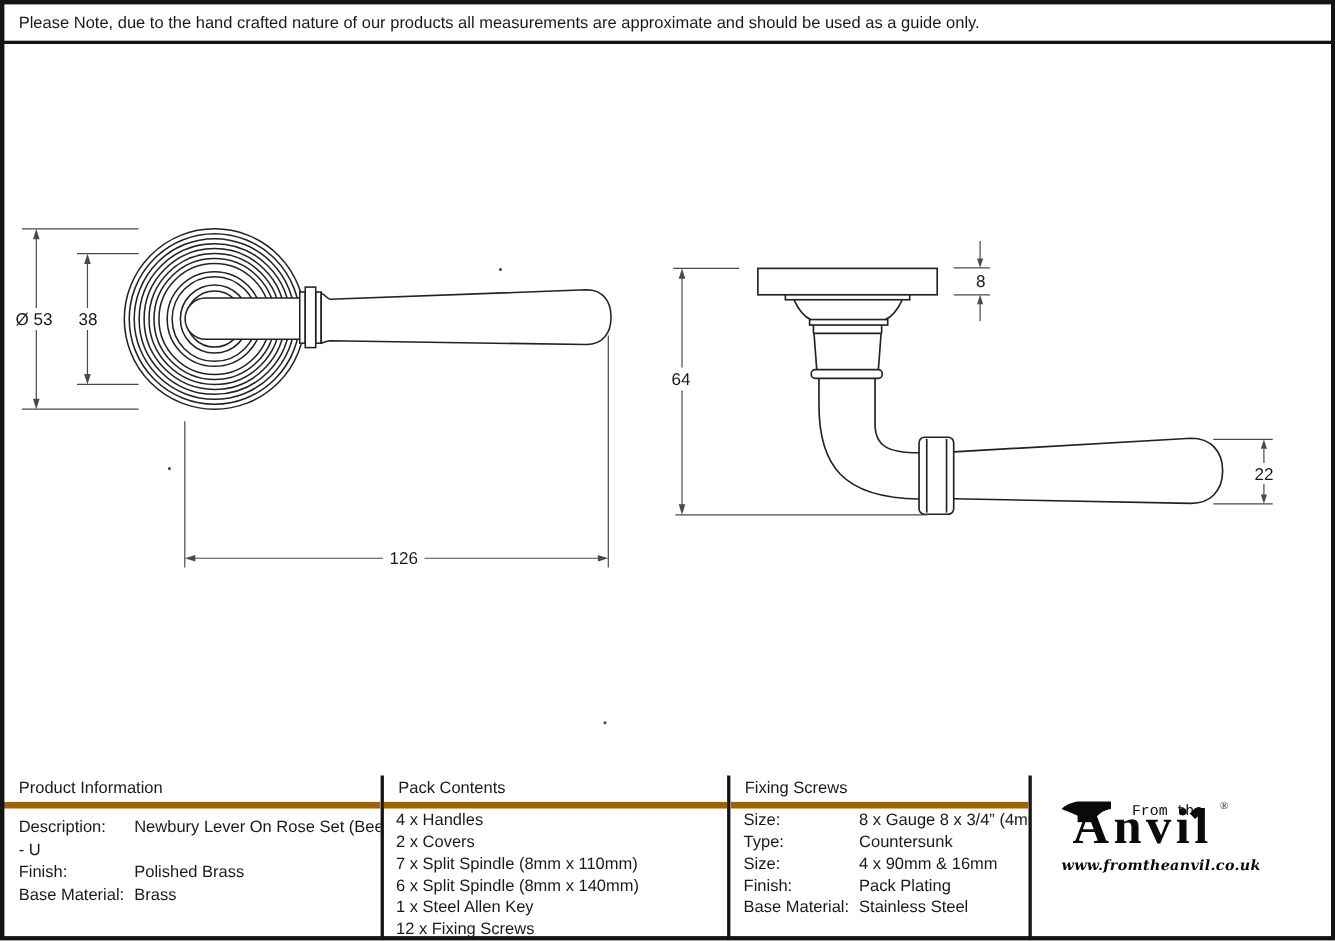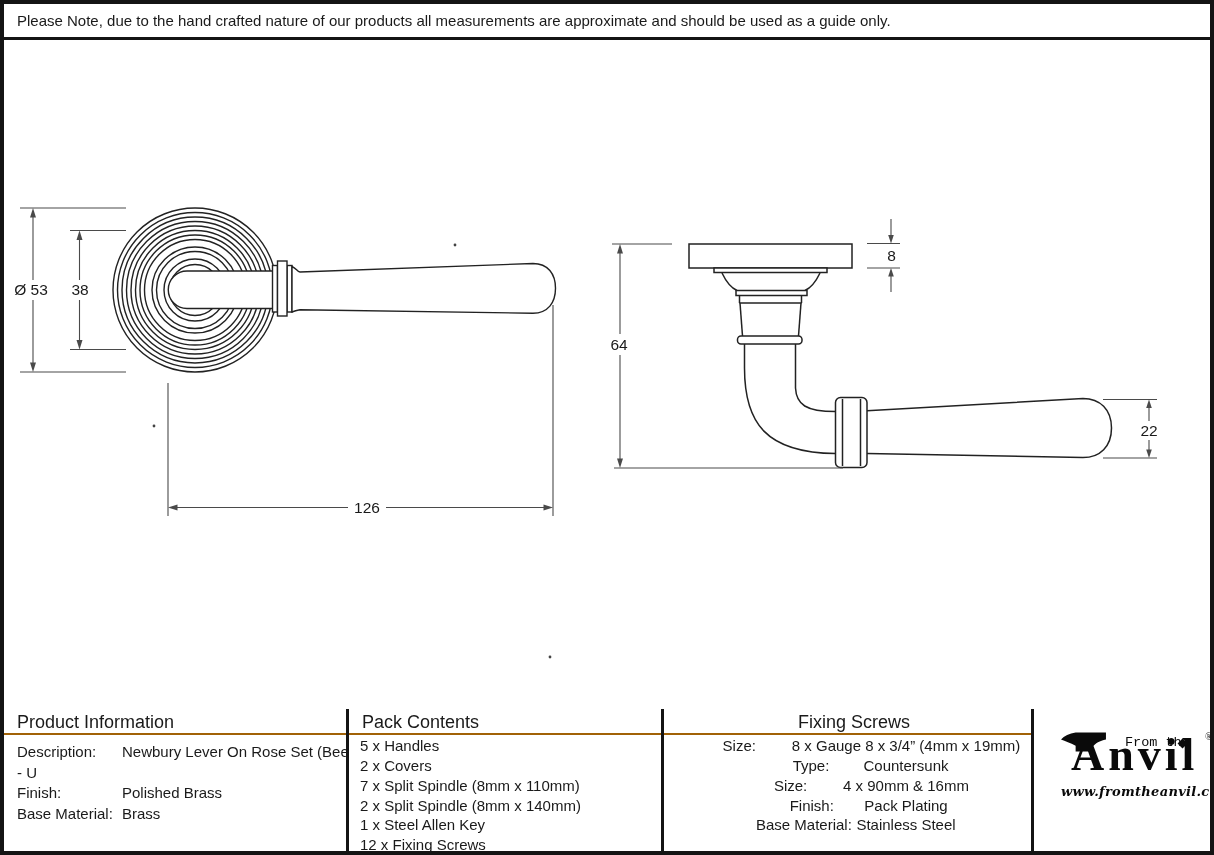--- a/index.html
+++ b/index.html
@@ -16,25 +16,25 @@
     border-top:3px solid #f97316; border-bottom:3px solid #141414;
     display:flex; align-items:center; padding-left:17px; font-size:15px;
   }
   .table-row {
     position:absolute; top:709; left:0; width:1214px; bottom:0;
     display:flex; align-items:stretch;
   }
   .tcol { box-sizing:border-box; overflow:hidden; }
   .tcol.c1 { width:349px; border-right:3px solid #141414; }
   .tcol.c2 { width:315px; border-right:3px solid #141414; }
-  .tcol.c3 { width:370px; border-right:3px solid #141414;text-align:center; }
+  .tcol.c3 { width:274px; border-right:3px solid #141414; }
   .tcol.c4 { flex:1; position:relative; }
   .thead {
-    height:21px; box-sizing:content-box; border-bottom:2px solid #a16207;
-    font-size:18px; padding-top:3px;
+    height:21px; box-sizing:content-box; border-bottom:6px solid #a16207;
+    font-size:15px; padding-top:3px;
   }
   .c1 .thead { padding-left:17px; }
   .c2 .thead { padding-left:13px; }
   .c3 .thead { padding-left:13px; }
   .tbody1 { padding:7px 4px 0 17px; line-height:20.5px; font-size:15px; white-space:nowrap; }
   .tbody2 { padding:1px 0 0 11px;  line-height:19.8px; font-size:15px; white-space:nowrap; }
   .tbody3 { padding:1px 0 0 12px;  line-height:19.8px; font-size:15px; white-space:nowrap; }
   .kv .k { display:inline-block; width:105px; }
 
   
@@ -208,24 +208,24 @@
         </div>
         <div class="kv">
           <span class="k">Base Material:</span><span class="v">Brass</span>
         </div>
       </div>
     </div>
 
     <div class="tcol c2">
       <div class="thead">Pack Contents</div>
       <div class="tbody2">
-        <div>5 x Handles</div>
+        <div>4 x Handles</div>
         <div>2 x Covers</div>
         <div>7 x Split Spindle (8mm x 110mm)</div>
-        <div>2 x Split Spindle (8mm x 140mm)</div>
+        <div>6 x Split Spindle (8mm x 140mm)</div>
         <div>1 x Steel Allen Key</div>
         <div>12 x Fixing Screws</div>
       </div>
     </div>
 
     <div class="tcol c3">
       <div class="thead">Fixing Screws</div>
       <div class="tbody3">
         <div class="kv">
           <span class="k">Size:</span><span>8 x Gauge 8 x 3/4” (4mm x 19mm)</span>

